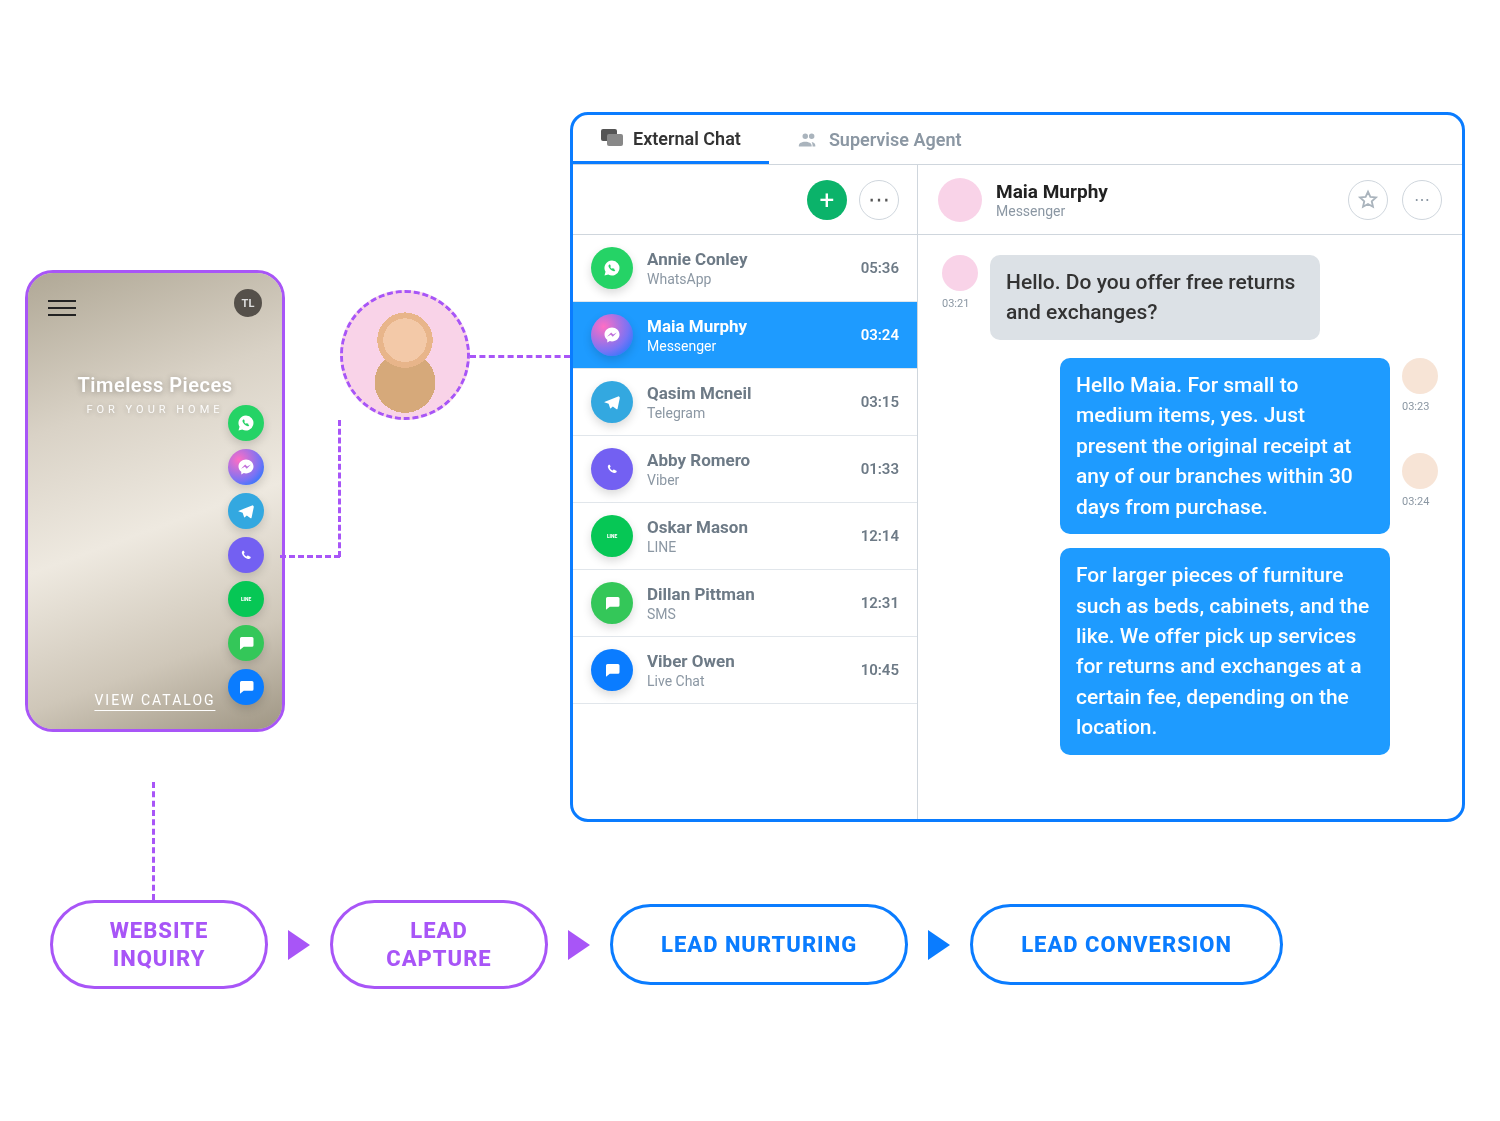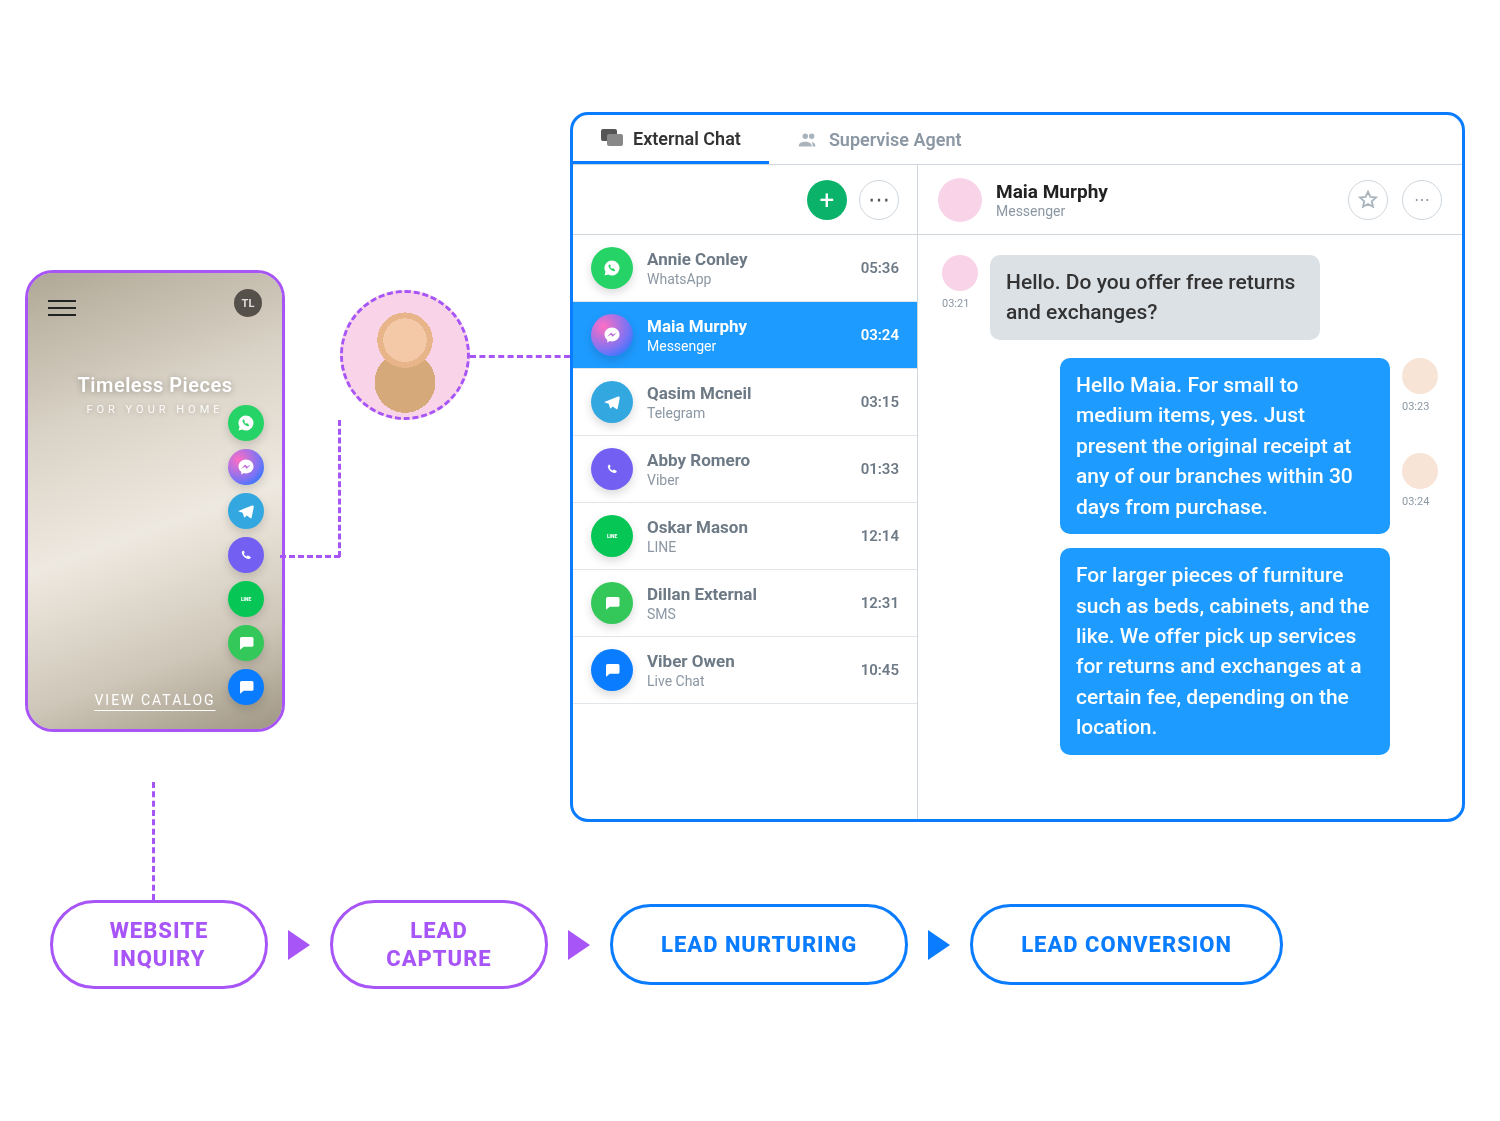--- a/index.html
+++ b/index.html
@@ -234,21 +234,21 @@
         <div class="time">12:14</div>
       </div>
 
       <div class="convo">
         <div class="ava sms ch-icon">
             <svg viewBox="0 0 24 24">
               <path d="M4 4h16a2 2 0 0 1 2 2v9a2 2 0 0 1-2 2H9l-5 4V6a2 2 0 0 1 2-2z"></path>
             </svg>
           </div>
         <div class="info">
-            <div class="name">Dillan External</div>
+            <div class="name">Dillan Pittman</div>
             <div class="src">SMS</div>
           </div>
         <div class="time">12:31</div>
       </div>
 
       <div class="convo">
         <div class="ava livechat ch-icon">
             <svg viewBox="0 0 24 24">
               <path d="M4 4h16a2 2 0 0 1 2 2v9a2 2 0 0 1-2 2H9l-5 4V6a2 2 0 0 1 2-2z"></path>
             </svg>

